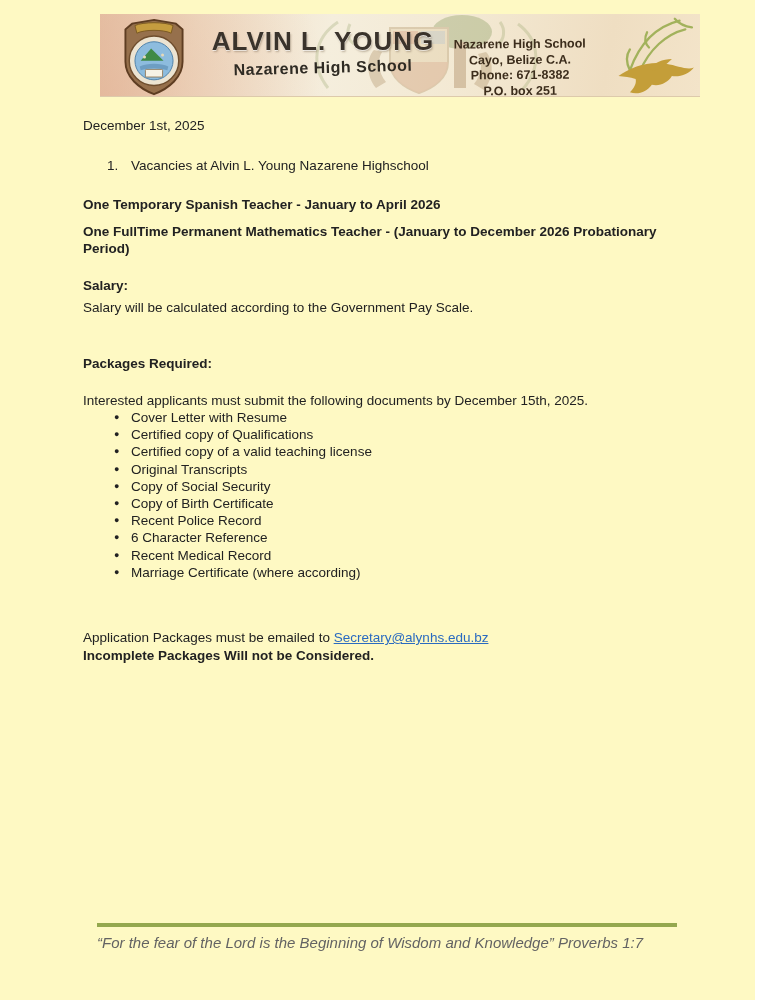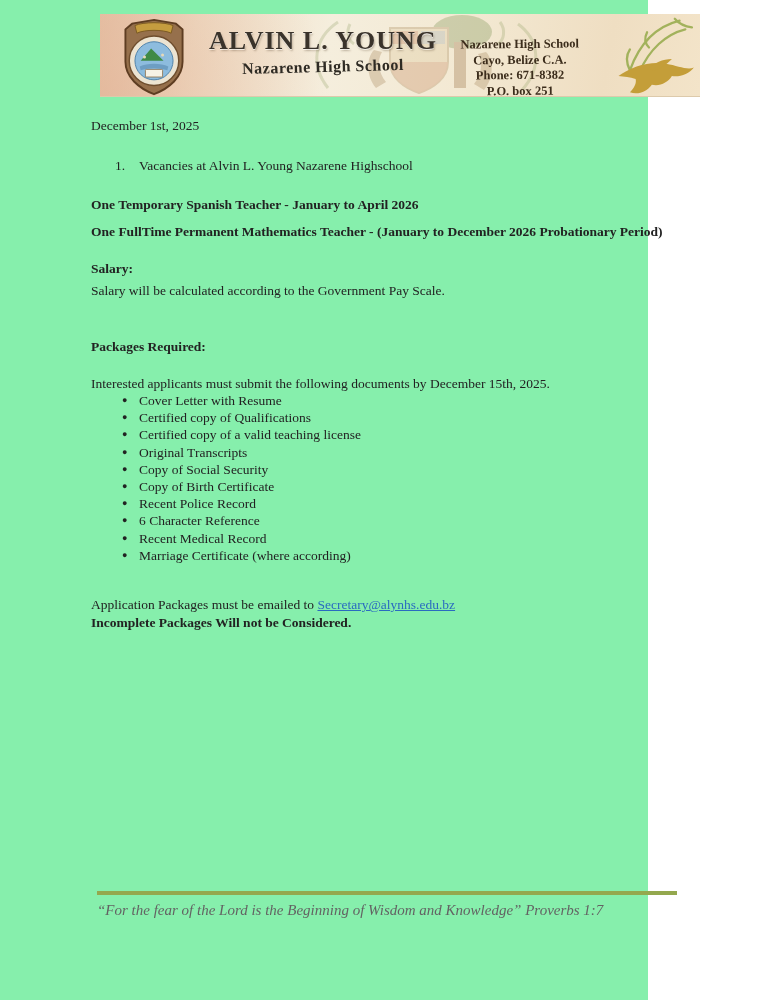--- a/index.html
+++ b/index.html
@@ -4,21 +4,21 @@
 <style>
   * { margin: 0; padding: 0; box-sizing: border-box; }
   html, body { background: #ffffff; }
   body {
     width: 773px; height: 1000px;
     font-family: "Liberation Sans", sans-serif;
     color: #222222;
     position: relative;
     overflow: hidden;
   }
-  .page { position: relative; width: 648px; height: 1000px; background: #86efac; font-family: Liberation Serif, serif; }
+  .page { position: relative; width: 755px; height: 1000px; background: #fef9c3; }
 
   
   .banner {
     position: absolute; left: 100px; top: 14px;
     width: 600px; height: 83px;
     background:
       radial-gradient(circle at 0% 115%, rgba(226,172,142,0.55), rgba(226,172,142,0) 38%),
       linear-gradient(100deg, #e6c5aa 0%, #efddc6 16%, #f5eedd 38%, #f3e9d3 60%, #efdec2 84%, #f3e4c9 100%);
     border-bottom: 1px solid #ddcaab;
     overflow: hidden;
@@ -41,21 +41,21 @@
   .contact-block {
     position: absolute; left: 330px; top: 23px; width: 180px;
     text-align: center;
     font-size: 12.5px; font-weight: bold; color: #3c2d1c;
     line-height: 15.5px;
     transform: rotate(-0.5deg);
   }
   .dove-wrap { position: absolute; right: 0px; top: 1px; }
 
   
-  .content { position: absolute; left: 91px; top: 97px; width: 612px; font-size: 13.5px; line-height: 17px; }
+  .content { position: absolute; left: 83px; top: 97px; width: 612px; font-size: 13.5px; line-height: 17px; }
   .date-line { margin-top: 20px; }
   .subject-line { margin-top: 23px; display: flex; }
   .subject-num { width: 24px; margin-left: 24px; flex: none; }
   .pos-heading { font-weight: bold; margin-top: 22px; }
   .pos-heading.second { margin-top: 10px; }
   ul.req-list { list-style: none; margin: 3px 0 0 0; }
   ul.req-list li { position: relative; padding-left: 90px; line-height: 17px; }
   ul.req-list li::before {
     content: "●"; position: absolute; left: 74px; top: 0px;
     font-size: 9px; line-height: 17px; color: #222;
@@ -63,26 +63,26 @@
   .salary-heading { font-weight: bold; margin-top: 20px; }
   .salary-text { margin-top: 5px; }
   .docs-heading { font-weight: bold; margin-top: 39px; }
   .docs-intro { margin-top: 20px; }
   ul.docs-list { list-style: none; margin: 0; }
   ul.docs-list li { position: relative; padding-left: 48px; line-height: 17.2px; }
   ul.docs-list li::before {
     content: "●"; position: absolute; left: 31px; top: 0px;
     font-size: 9px; line-height: 17.2px; color: #222;
   }
-  .apply-line { margin-top: 32px; }
+  .apply-line { margin-top: 48px; }
   .apply-line a { color: #2a6bc0; text-decoration: underline; cursor: pointer; }
   .warning-line { font-weight: bold; margin-top: 1px; }
 
   
-  .footer { position: absolute; left: 97px; top: 891px; width: 630px; }
+  .footer { position: absolute; left: 97px; top: 923px; width: 630px; }
   .footer-rule { width: 580px; height: 4px; background: #94a84e; }
   .footer-quote {
     margin-top: 7px;
     font-size: 15px; font-style: italic; color: #636363;
     white-space: nowrap;
   }
 </style>
 </head>
 <body>
 

